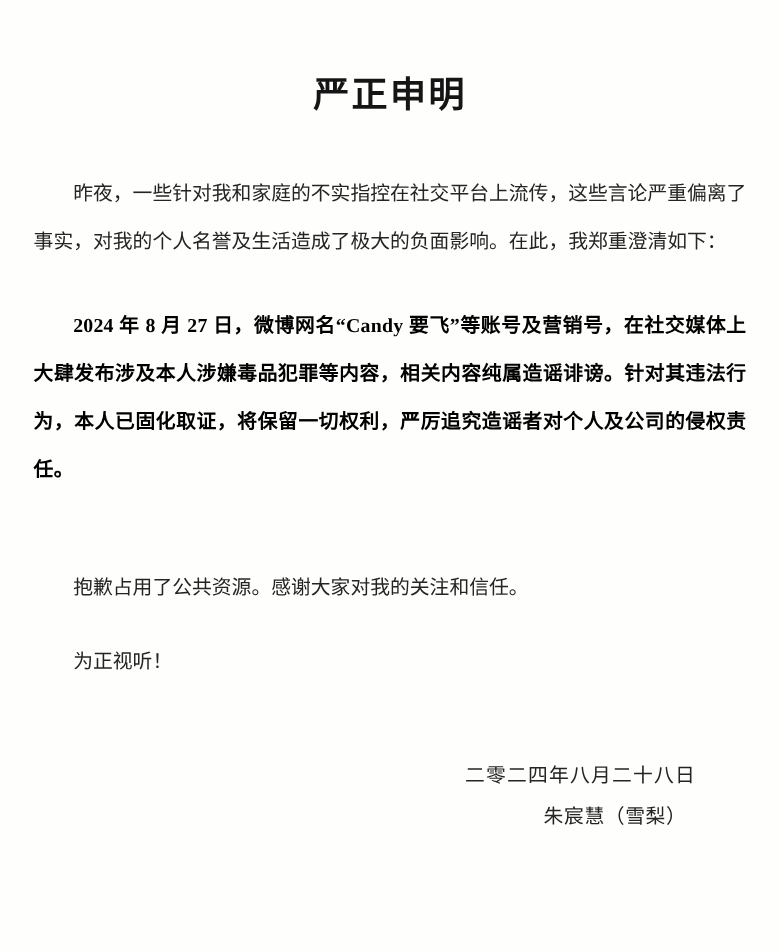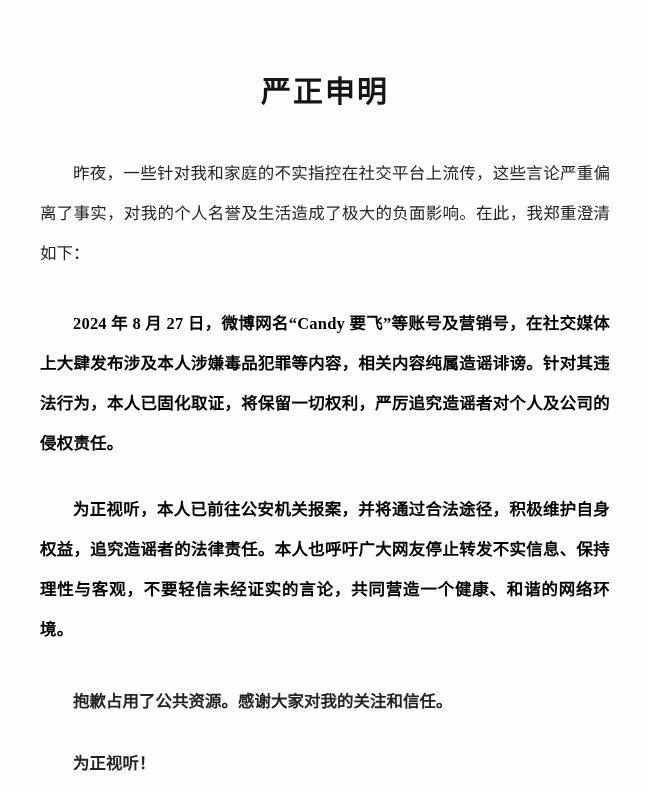--- a/index.html
+++ b/index.html
@@ -16,21 +16,21 @@
     color: #1a1a1a;
     overflow: hidden;
   }
 
   .statement-page {
     position: relative;
     width: 650px;
     height: 793px;
     background: #fefefc;
     box-sizing: border-box;
-    padding: 12px;
+    padding: 0;
   }
 
   
   .doc-title {
     text-align: center;
     font-size: 30px;
     font-weight: 700;
     letter-spacing: 2px;
     color: #151515;
     margin: 0;
@@ -73,21 +73,21 @@
   .para-spacer-2 { height: 26px; }
   .para-spacer-3 { height: 32px; }
   .para-spacer-4 { height: 22px; }
 
   .intro-offset { margin-top: 44px; }
 
   
   .closing-line {
     font-size: 16.5px;
     line-height: 40px;
-    font-weight: 700;
+    font-weight: 400;
     text-indent: 2em;
     margin: 0;
     color: #242424;
   }
 
   .signature-block {
     margin-top: 58px;
     padding-right: 28px;
     text-align: right;
   }
@@ -123,21 +123,20 @@
   <div class="body-block">
 
     <p class="para regular intro-offset">昨夜，一些针对我和家庭的不实指控在社交平台上流传，这些言论严重偏离了事实，对我的个人名誉及生活造成了极大的负面影响。在此，我郑重澄清如下：</p>
 
     <div class="para-spacer-1"></div>
 
     <p class="para emphasis">2024 年 8 月 27 日，微博网名“Candy 要飞”等账号及营销号，在社交媒体上大肆发布涉及本人涉嫌毒品犯罪等内容，相关内容纯属造谣诽谤。针对其违法行为，本人已固化取证，将保留一切权利，严厉追究造谣者对个人及公司的侵权责任。</p>
 
     <div class="para-spacer-2"></div>
 
-    <p class="para emphasis">为正视听，本人已前往公安机关报案，并将通过合法途径，积极维护自身权益，追究造谣者的法律责任。本人也呼吁广大网友停止转发不实信息、保持理性与客观，不要轻信未经证实的言论，共同营造一个健康、和谐的网络环境。</p>
 
     <div class="para-spacer-3"></div>
 
     <p class="closing-line">抱歉占用了公共资源。感谢大家对我的关注和信任。</p>
 
     <div class="para-spacer-4"></div>
 
     <p class="closing-line">为正视听！</p>
 
     <div class="signature-block">

